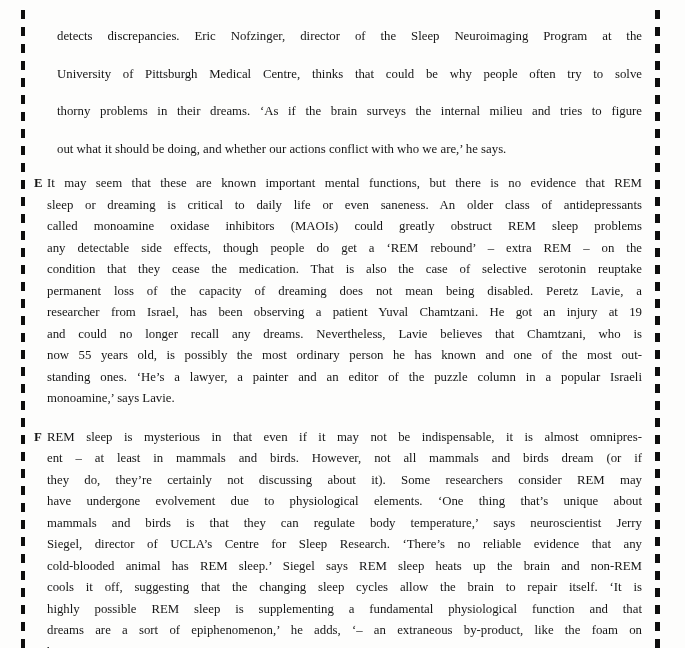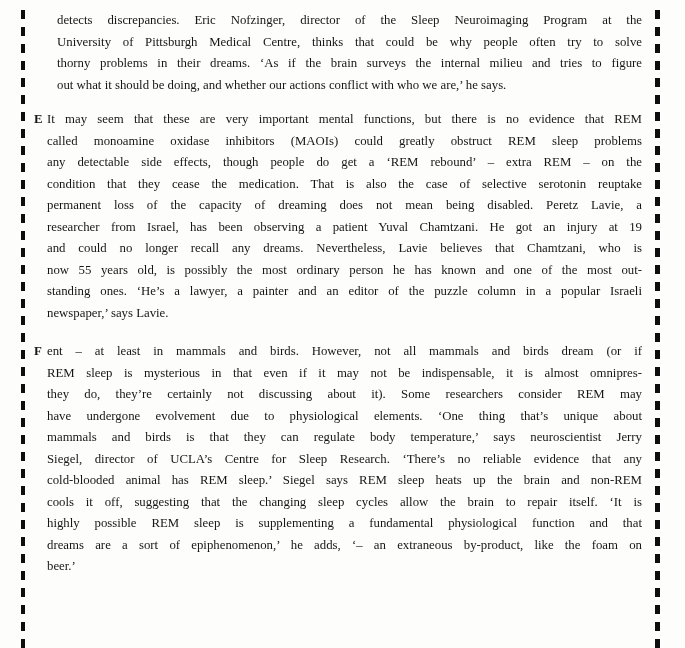--- a/index.html
+++ b/index.html
@@ -44,52 +44,53 @@
     font-weight: bold;
   }
   .line {
     text-align: justify;
     text-align-last: justify;
     white-space: nowrap;
   }
   .line.last {
     text-align-last: left;
   }
-  .para.continuation .line { padding-left: 10px; }
+  .para.continuation .line { padding-left: 10px; margin-top: 16px; }
 </style>
 </head>
 <body>
 
 <div class="dash-border left"></div>
 <div class="dash-border right"></div>
 
 <div class="passage" id="passage">
     <div class="para continuation">
       <div class="line">detects discrepancies. Eric Nofzinger, director of the Sleep Neuroimaging Program at the</div>
       <div class="line">University of Pittsburgh Medical Centre, thinks that could be why people often try to solve</div>
       <div class="line">thorny problems in their dreams. ‘As if the brain surveys the internal milieu and tries to figure</div>
       <div class="line last">out what it should be doing, and whether our actions conflict with who we are,’ he says.</div>
     </div>
     <div class="para label-e">
       <span class="para-label">E</span>
-      <div class="line">It may seem that these are very important mental functions, but there is no evidence that REM</div>
+      <div class="line">It may seem that these are known important mental functions, but there is no evidence that REM</div>
+      <div class="line">sleep or dreaming is critical to daily life or even saneness. An older class of antidepressants</div>
       <div class="line">called monoamine oxidase inhibitors (MAOIs) could greatly obstruct REM sleep problems</div>
       <div class="line">any detectable side effects, though people do get a ‘REM rebound’ – extra REM – on the</div>
       <div class="line">condition that they cease the medication. That is also the case of selective serotonin reuptake</div>
       <div class="line">permanent loss of the capacity of dreaming does not mean being disabled. Peretz Lavie, a</div>
       <div class="line">researcher from Israel, has been observing a patient Yuval Chamtzani. He got an injury at 19</div>
       <div class="line">and could no longer recall any dreams. Nevertheless, Lavie believes that Chamtzani, who is</div>
       <div class="line">now 55 years old, is possibly the most ordinary person he has known and one of the most out-</div>
       <div class="line">standing ones. ‘He’s a lawyer, a painter and an editor of the puzzle column in a popular Israeli</div>
-      <div class="line last">newspaper,’ says Lavie.</div>
+      <div class="line last">monoamine,’ says Lavie.</div>
     </div>
     <div class="para label-f">
       <span class="para-label">F</span>
+      <div class="line">REM sleep is mysterious in that even if it may not be indispensable, it is almost omnipres-</div>
       <div class="line">ent – at least in mammals and birds. However, not all mammals and birds dream (or if</div>
-      <div class="line">REM sleep is mysterious in that even if it may not be indispensable, it is almost omnipres-</div>
       <div class="line">they do, they’re certainly not discussing about it). Some researchers consider REM may</div>
       <div class="line">have undergone evolvement due to physiological elements. ‘One thing that’s unique about</div>
       <div class="line">mammals and birds is that they can regulate body temperature,’ says neuroscientist Jerry</div>
       <div class="line">Siegel, director of UCLA’s Centre for Sleep Research. ‘There’s no reliable evidence that any</div>
       <div class="line">cold-blooded animal has REM sleep.’ Siegel says REM sleep heats up the brain and non-REM</div>
       <div class="line">cools it off, suggesting that the changing sleep cycles allow the brain to repair itself. ‘It is</div>
       <div class="line">highly possible REM sleep is supplementing a fundamental physiological function and that</div>
       <div class="line">dreams are a sort of epiphenomenon,’ he adds, ‘– an extraneous by-product, like the foam on</div>
       <div class="line last">beer.’</div>
     </div>

